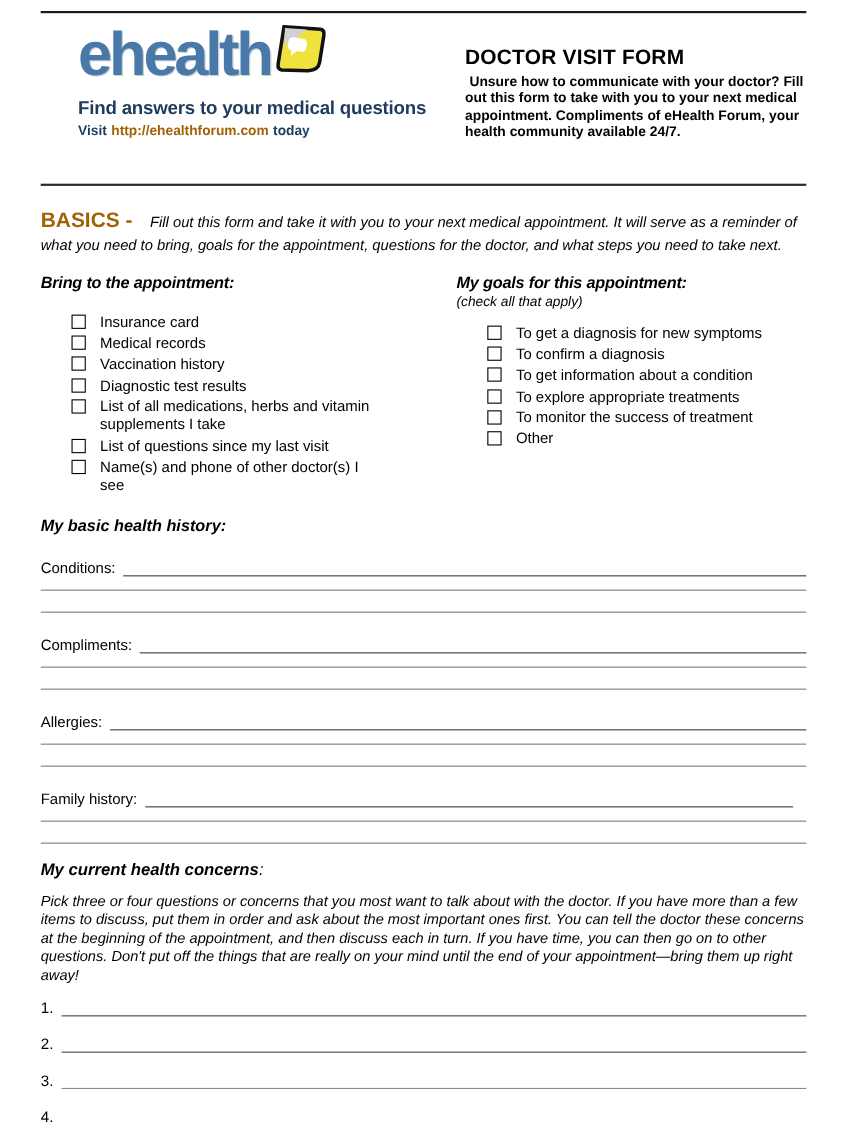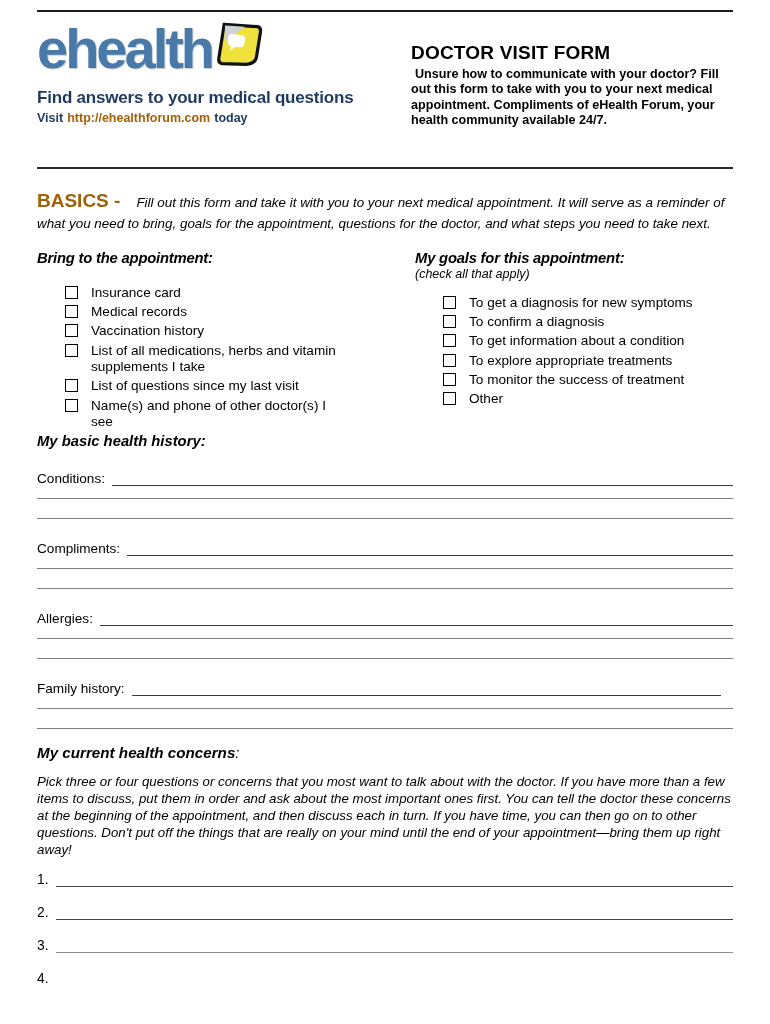--- a/index.html
+++ b/index.html
@@ -2,21 +2,21 @@
 <html><head>
 <meta charset="utf-8">
 <style>
   html,body { margin:0; padding:0; background:#ffffff; }
   body { font-family:"Liberation Sans", sans-serif; color:#000; }
   .page { position:relative; width:770px; height:1024px; background:#fff; overflow:hidden; }
   .top-rule { position:absolute; top:10px; left:37px; width:696px; border-top:2px solid #1c1c1c; }
   .content { padding:16px 37px 0 37px; }
 
   
-  .header { display:flex; }
+  .header { display:flex;margin-left:34px; }
   .logo-wrap { width:365px; }
   .brand { position:relative; padding-top:6px; white-space:nowrap; }
   .brand-main {
     display:inline-block; font-size:56px; font-weight:bold; color:#4879a8;
     letter-spacing:-3px; line-height:0.95; text-shadow:1px 1px 0 #c9cfd6;
   }
   .note-icon { display:inline-block; vertical-align:top; margin:-2px 0 0 0; }
   .brand-forum {
     font-size:30px; font-weight:bold; color:#24395c; letter-spacing:-1px;
     line-height:1; margin:-14px 0 0 128px; text-shadow:1px 1px 0 #d2d2d2;
@@ -43,21 +43,21 @@
   .col-right { flex:1; }
   .section-h { font-size:14.8px; font-weight:bold; font-style:italic; letter-spacing:-0.2px; }
   .apply-note { font-size:12.5px; font-style:italic; margin-top:1px; }
   .check-list { margin:19px 0 0 28px; }
   .col-right .check-list { margin-top:14px; }
   .check-item { display:flex; margin-bottom:3px; font-size:13.6px; line-height:1.2; }
   .cb { width:11px; height:11px; border:1.6px solid #000; flex:none; margin:1px 13px 0 0; cursor:pointer; }
   .col-left .lbl { max-width:254px; }
 
   
-  .history-h { font-size:14.8px; font-weight:bold; font-style:italic; }
+  .history-h { margin-top:18px; font-size:14.8px; font-weight:bold; font-style:italic; }
   .field-group { margin-top:17px; }
   .field-row { display:flex; align-items:flex-end; font-size:13.6px; height:20px; }
   .field-label { white-space:nowrap; padding-right:7px; }
   .field-line { flex:1; border-bottom:1.4px solid #3a3a3a; height:18px; }
   .field-line.short { margin-right:12px; }
   .rule { border-bottom:1.6px solid #7d7d7d; }
   .rule.r1 { height:12px; }
   .rule.r2 { height:19px; }
 
   
@@ -118,20 +118,24 @@
           <div class="check-item">
               <span class="cb"></span>
               <span class="lbl">Medical records</span>
             </div>
           <div class="check-item">
               <span class="cb"></span>
               <span class="lbl">Vaccination history</span>
             </div>
           <div class="check-item">
               <span class="cb"></span>
+              <span class="lbl">Diagnostic test results</span>
+            </div>
+          <div class="check-item">
+              <span class="cb"></span>
               <span class="lbl">List of all medications, herbs and vitamin supplements I take</span>
             </div>
           <div class="check-item">
               <span class="cb"></span>
               <span class="lbl">List of questions since my last visit</span>
             </div>
           <div class="check-item">
               <span class="cb"></span>
               <span class="lbl">Name(s) and phone of other doctor(s) I see</span>
             </div>

